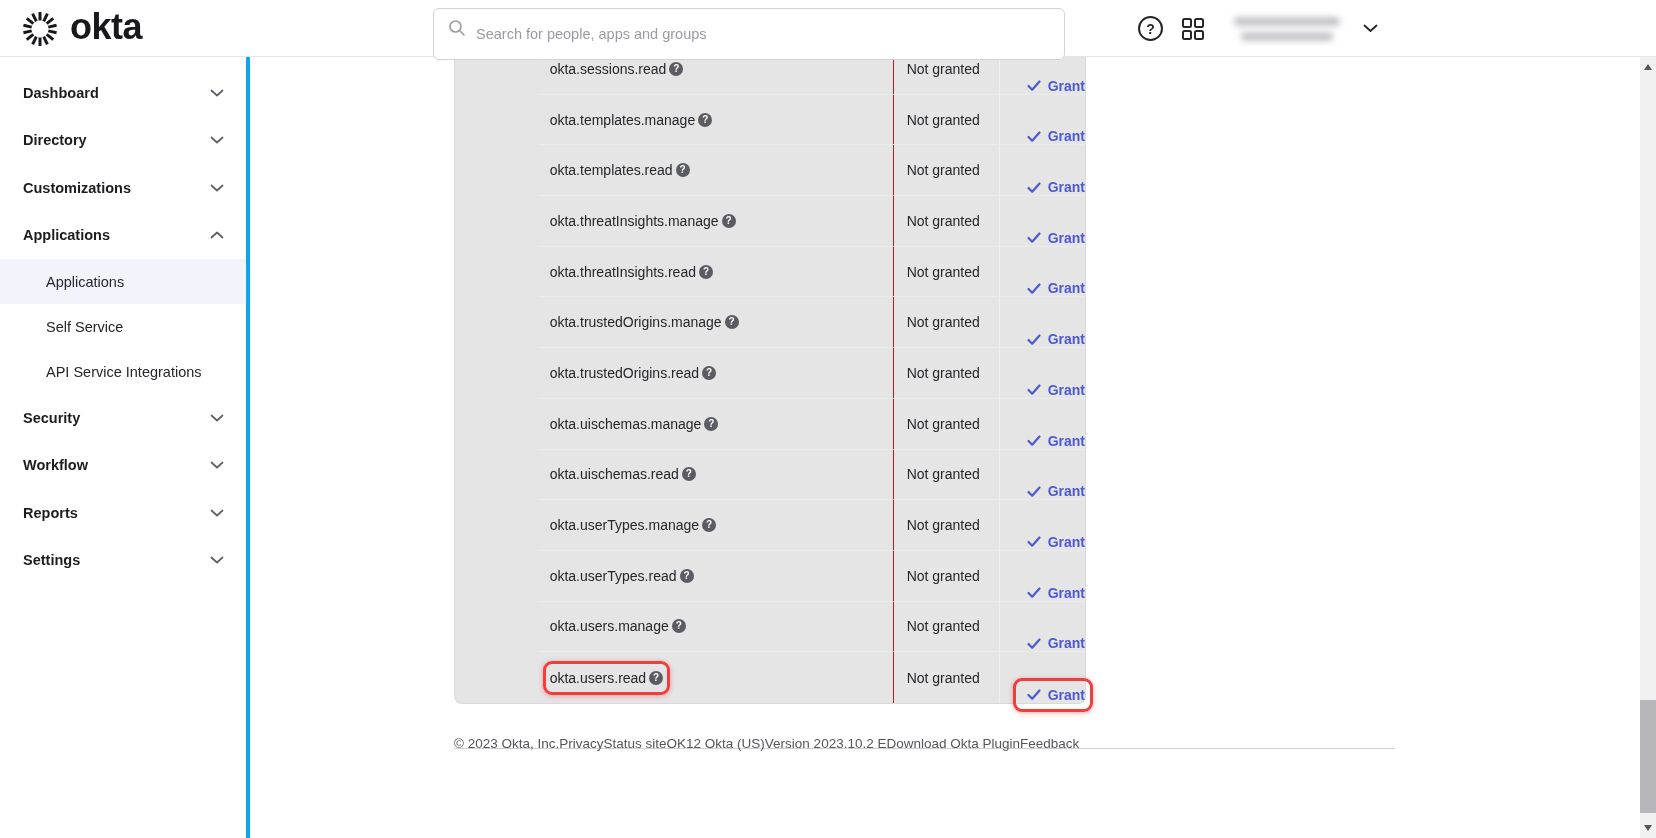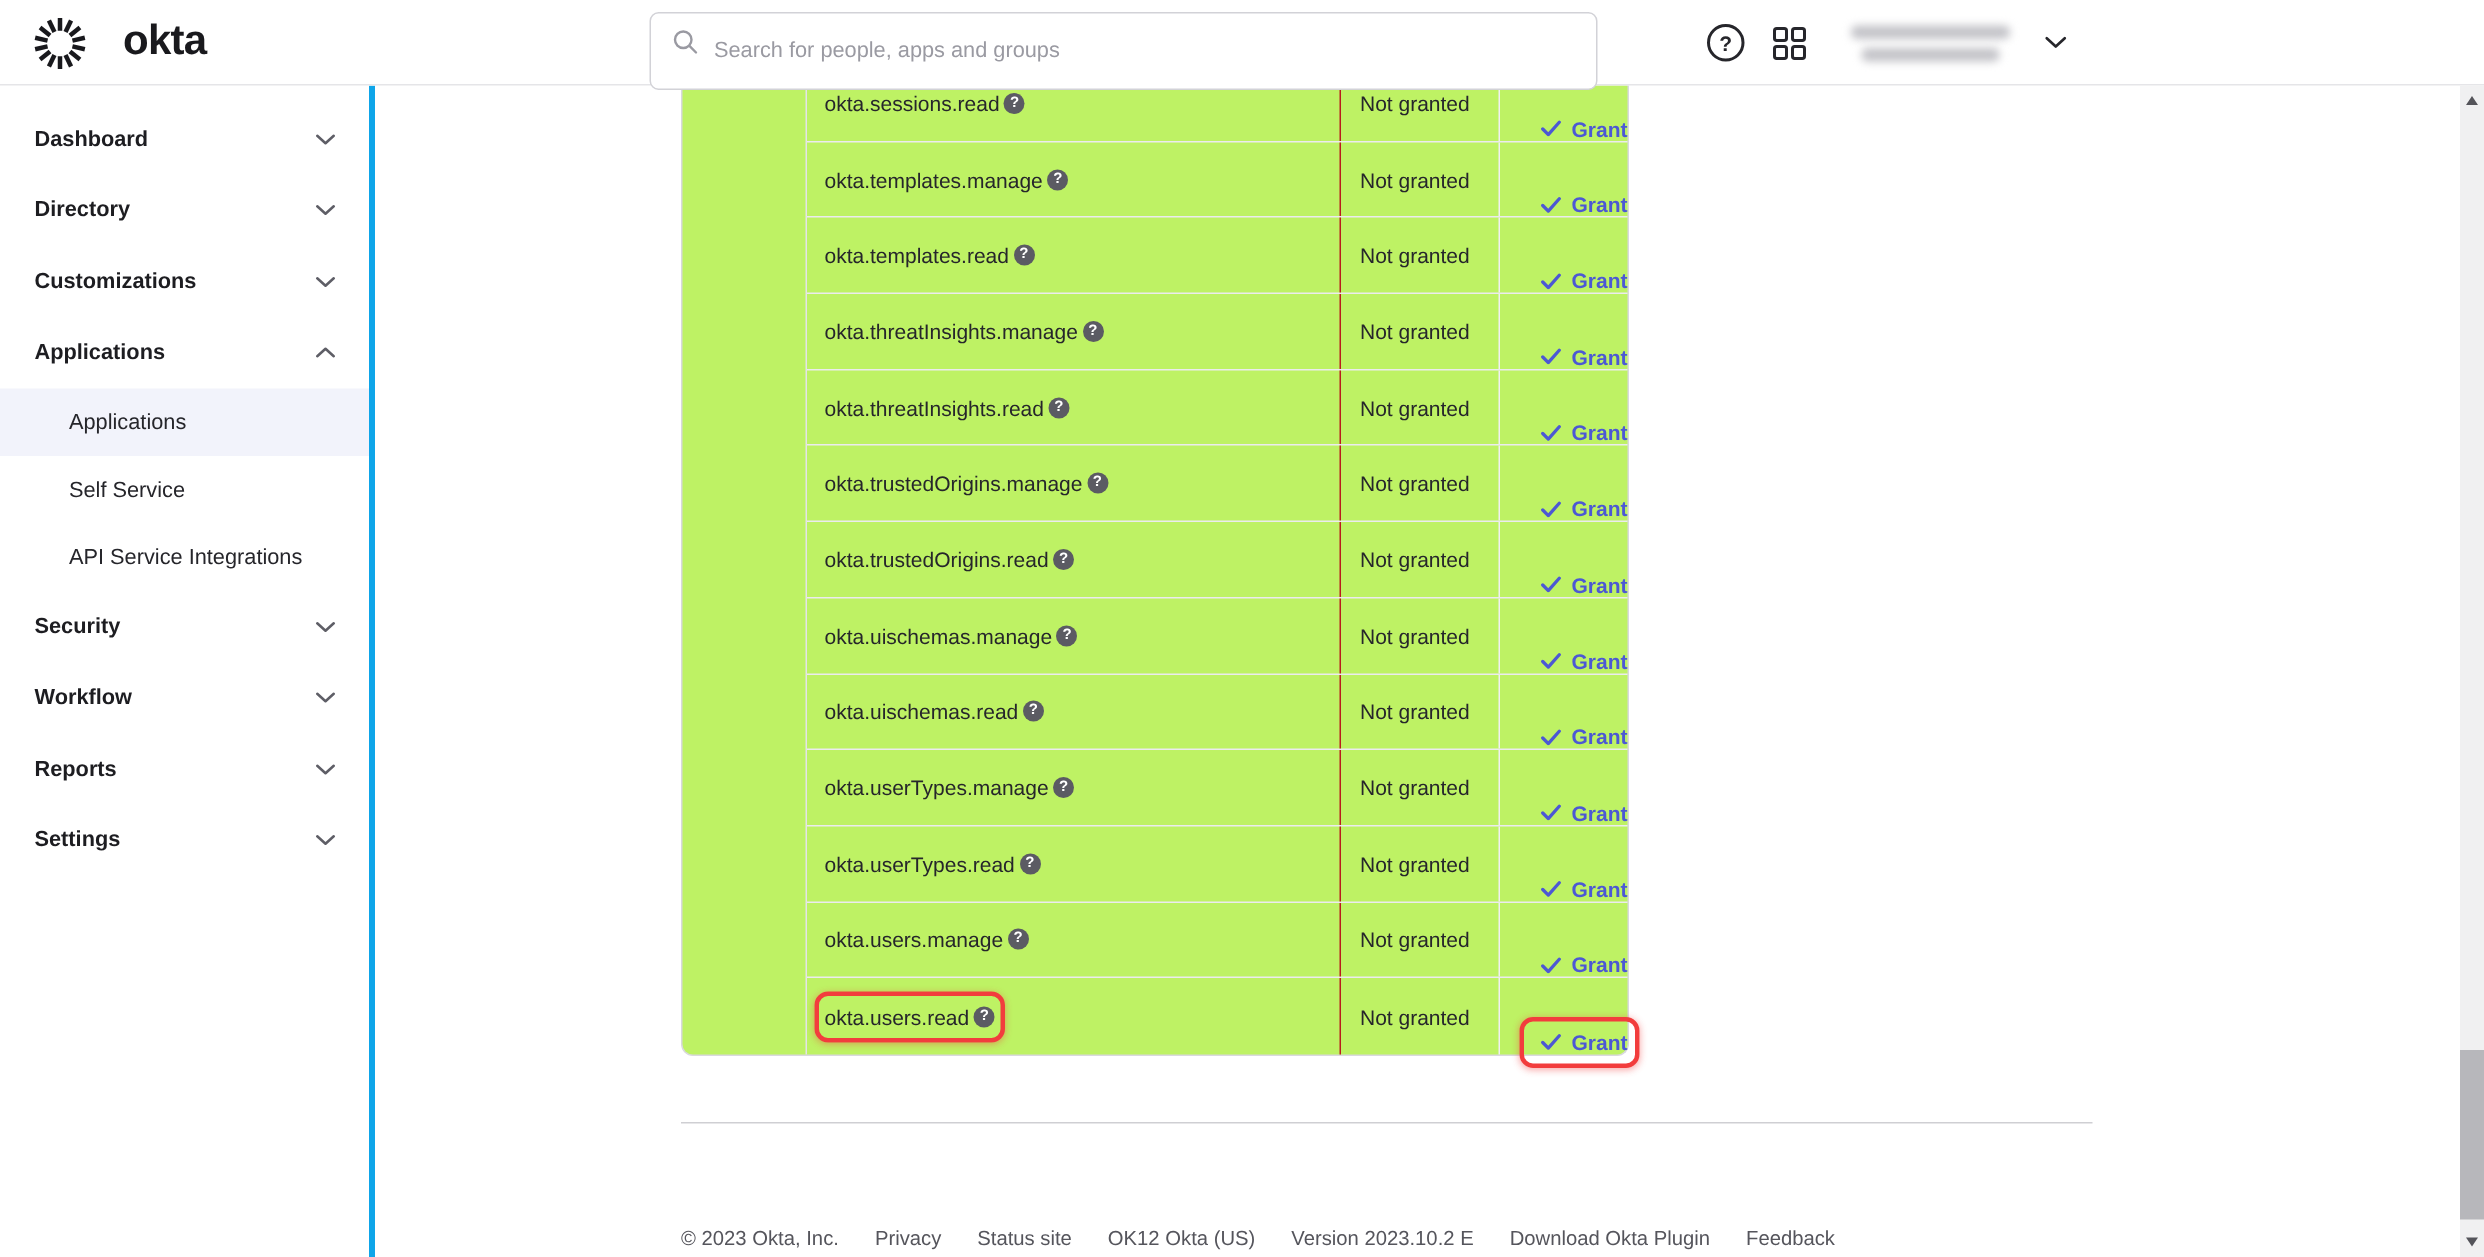--- a/index.html
+++ b/index.html
@@ -4,21 +4,21 @@
 <style>
   * { margin:0; padding:0; box-sizing:border-box; }
   html,body { width:1656px; height:838px; overflow:hidden; background:#fff;
     font-family:"Liberation Sans", sans-serif; color:#26262b; }
   body { position:relative; }
 
   
   .header { position:absolute; top:0; left:0; width:1656px; height:57px;
     background:#fff; border-bottom:1px solid #e5e5e8; z-index:10; }
   .logo { position:absolute; left:20px; top:0; height:57px; display:flex; align-items:center; gap:10px; }
-  .logo-word { font-size:28px; font-weight:700; letter-spacing:-0.5px; color:#19191d; padding-bottom:4px;margin-left:12px; }
+  .logo-word { font-size:36px; font-weight:700; letter-spacing:-0.5px; color:#19191d; padding-bottom:4px; }
   .search-wrap { position:absolute; left:433px; top:8px; width:632px; height:52px; }
   .search-wrap input { width:100%; height:100%; border:1px solid #d2d2d7; border-radius:6px;
     padding:0 12px 0 42px; font-size:14.5px; color:#26262b; outline:none; font-family:inherit; }
   .search-wrap input::placeholder { color:#9a9aa2; }
   .search-ico { position:absolute; left:15px; top:11px; }
   .hdr-right { position:absolute; left:1138px; top:0; height:57px; display:flex; align-items:center; }
   .help-badge { width:25px; height:25px; border:2px solid #26262b; border-radius:50%;
     display:flex; align-items:center; justify-content:center; font-size:14px; font-weight:700; color:#26262b; }
   .grid-ico { margin-left:18px; }
   .user-blur { margin-left:26px; width:112px; display:flex; flex-direction:column; align-items:center; gap:6px; }
@@ -33,21 +33,21 @@
     padding:0 22px 0 23px; font-size:14.5px; font-weight:600; color:#1d1d21; cursor:pointer; }
   .side-sub { height:45px; display:flex; align-items:center; padding-left:46px;
     font-size:14.5px; color:#26262b; cursor:pointer; }
   .side-sub.selected { background:var(--selected-bg); }
   .chev { display:flex; transition:transform .1s; }
   .chev.up { transform:rotate(180deg); }
 
   
   .card { position:absolute; left:454px; top:44px; width:632px; height:660px;
     border:1px solid #d9d9dd; border-top:none; border-radius:0 0 8px 8px;
-    display:flex; background:#bef264; z-index:1; }
+    display:flex; background:#e5e5e5; z-index:1; }
   .spacer-col { width:143px; border-right:1px solid #e4e4e8; }
   .rows-col { flex:1; display:flex; flex-direction:column; }
   .row { height:50.72px; display:flex; align-items:center; border-bottom:1px solid #ebebee; position:relative; }
   .row:last-child { border-bottom:none; }
   .cell-name { width:355px; padding-left:12px; font-size:14px; display:flex; align-items:center; }
   .scope-wrap { display:inline-flex; align-items:center; position:relative; }
   .help-dot { width:14px; height:14px; border-radius:50%; background:#5b5b63; color:#fff;
     font-size:10px; font-weight:700; line-height:14px; text-align:center; margin-left:3px; flex:none; }
   .cell-status { width:106px; padding-left:13px; font-size:14px; border-left:1px solid #b91c1c;
     align-self:stretch; display:flex; align-items:center; }
@@ -56,21 +56,21 @@
   .grant-link { display:inline-flex; align-items:center; gap:7px; position:relative;
     color:var(--accent); font-size:14px; font-weight:700; cursor:pointer; text-decoration:none; }
   
   .row.hl .scope-wrap::after { content:""; position:absolute; top:-9px; bottom:-9px; left:-7px; right:-7px;
     border:3px solid var(--red); border-radius:9px; box-shadow:0 1px 5px rgba(242,61,61,.45); pointer-events:none; }
   .row.hl .grant-link::after { content:""; position:absolute; top:-9px; bottom:-9px; left:-14px; right:-8px;
     border:3px solid var(--red); border-radius:9px; box-shadow:0 1px 5px rgba(242,61,61,.45); pointer-events:none; }
 
   
   .footer-rule { position:absolute; left:454px; top:748px; width:941px; height:1px; background:#cfcfd3; }
-  .footer-nav { position:absolute; left:454px; top:818px; display:flex; gap:24px;
+  .footer-nav { position:absolute; left:454px; top:736px; display:flex; 
     font-size:13.5px; color:#55555c; white-space:nowrap; }
   .footer-nav .f-item { color:#55555c; text-decoration:none; }
 
   
   .sb-track { position:absolute; right:0; top:57px; width:16px; height:781px; background:#f0f0f1; z-index:20; }
   .sb-up { position:absolute; top:7px; left:4px; width:0; height:0;
     border-left:4px solid transparent; border-right:4px solid transparent; border-bottom:6px solid #54545a; }
   .sb-down { position:absolute; bottom:7px; left:4px; width:0; height:0;
     border-left:4px solid transparent; border-right:4px solid transparent; border-top:6px solid #54545a; }
   .sb-thumb { position:absolute; top:643px; left:0; width:16px; height:113px; background:#b7b7bb; }

